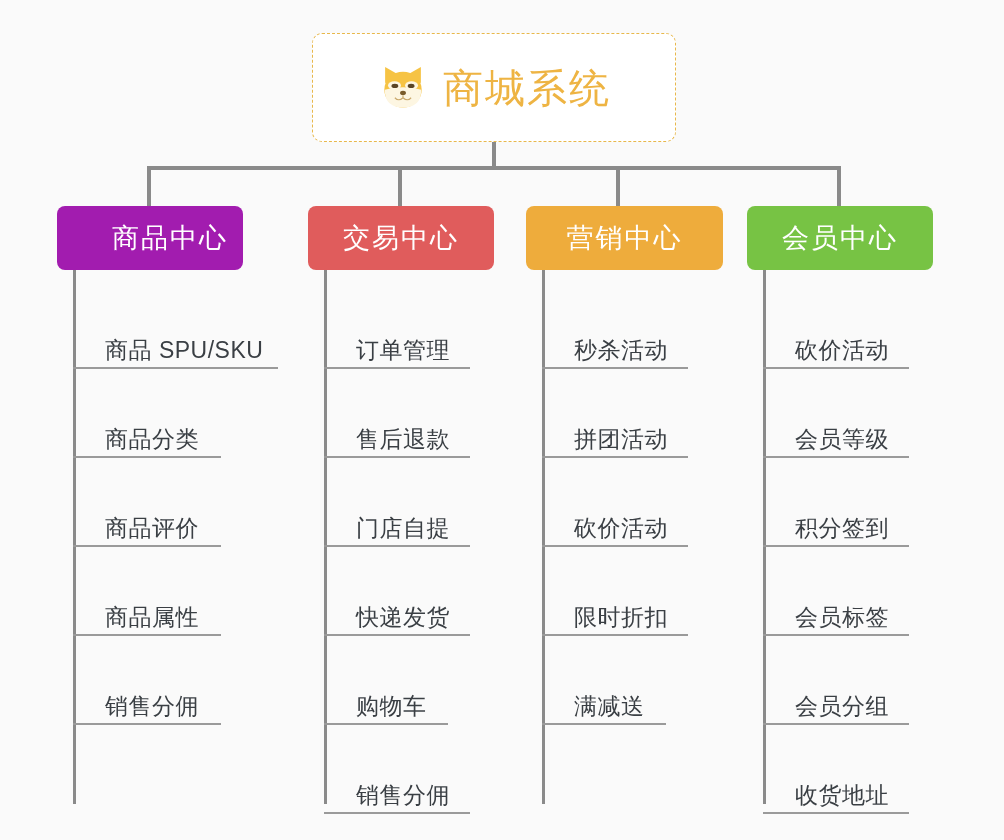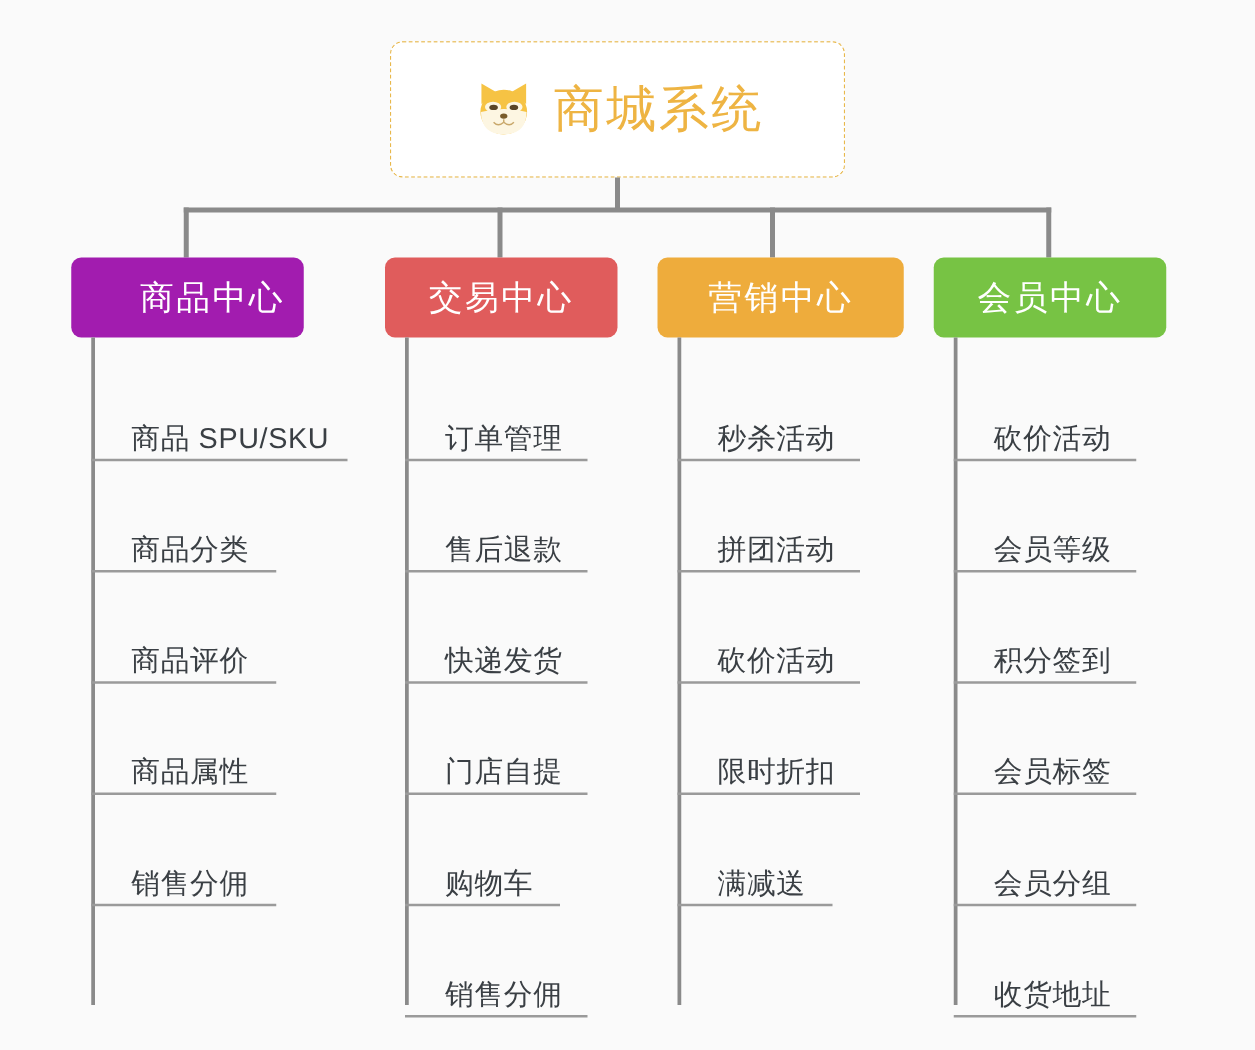--- a/index.html
+++ b/index.html
@@ -225,25 +225,25 @@
         <div class="spine" style="height: 534px;"></div>
         <div class="leaf">
           <span class="leaf-label">订单管理</span>
           <span class="leaf-underline" style="width: 146px;"></span>
         </div>
         <div class="leaf">
           <span class="leaf-label">售后退款</span>
           <span class="leaf-underline" style="width: 146px;"></span>
         </div>
         <div class="leaf">
+          <span class="leaf-label">门店自提</span>
+          <span class="leaf-underline" style="width: 146px;"></span>
+        </div>
+        <div class="leaf">
           <span class="leaf-label">快递发货</span>
-          <span class="leaf-underline" style="width: 146px;"></span>
-        </div>
-        <div class="leaf">
-          <span class="leaf-label">门店自提</span>
           <span class="leaf-underline" style="width: 146px;"></span>
         </div>
         <div class="leaf">
           <span class="leaf-label">购物车</span>
           <span class="leaf-underline" style="width: 124px;"></span>
         </div>
         <div class="leaf">
           <span class="leaf-label">销售分佣</span>
           <span class="leaf-underline" style="width: 146px;"></span>
         </div>

